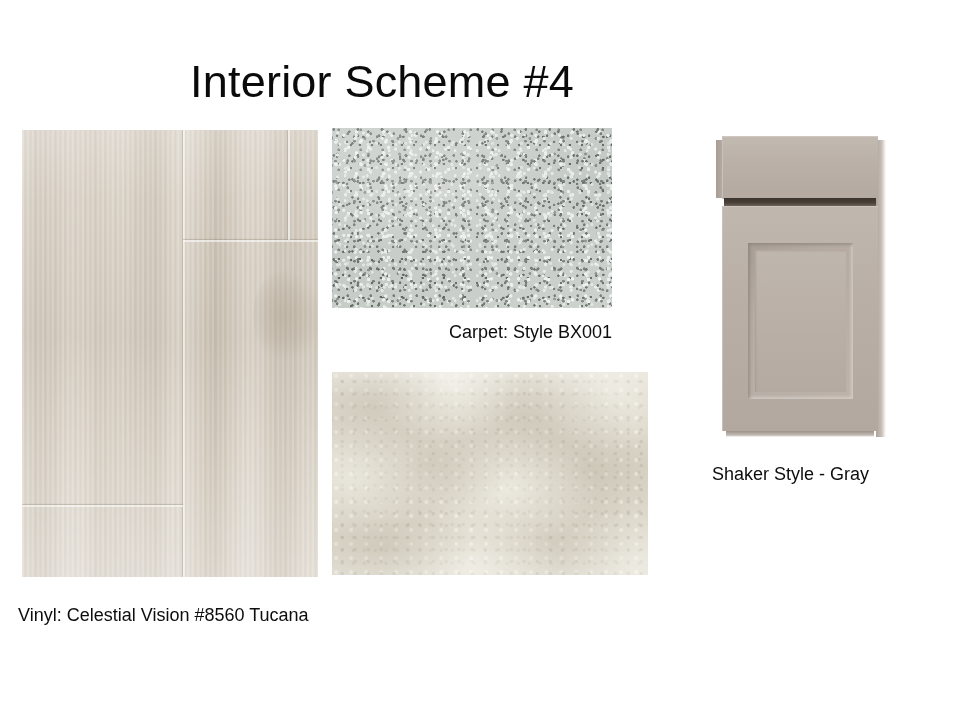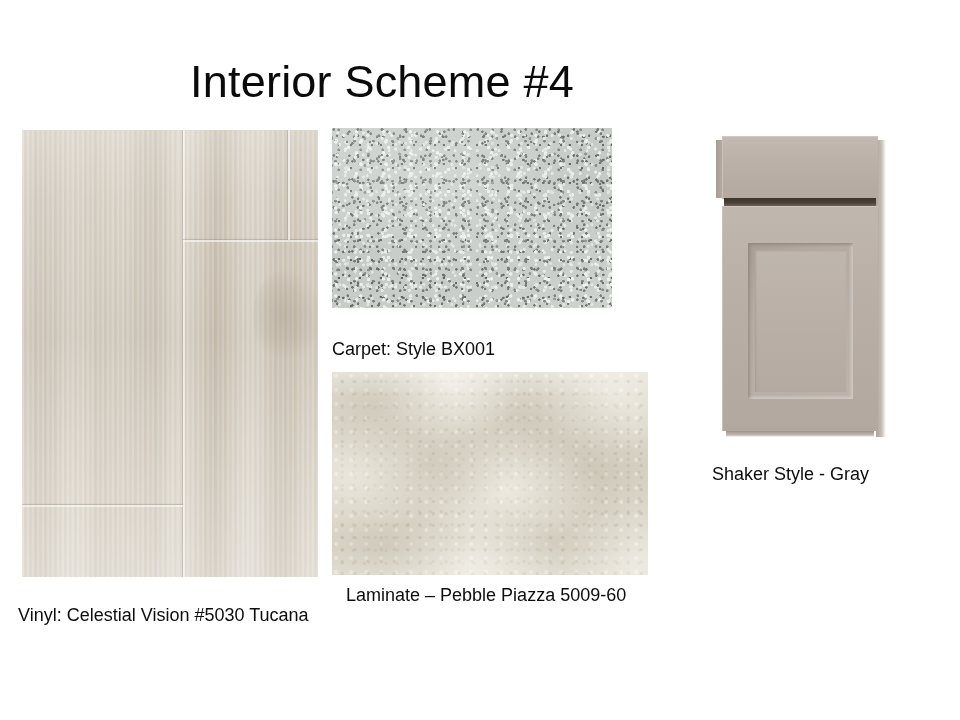--- a/index.html
+++ b/index.html
@@ -324,23 +324,23 @@
     position: absolute;
     font-size: 18px;
     line-height: 24px;
     font-weight: 400;
     color: #0d0d0d;
     white-space: nowrap;
     text-align: right;
   }
   #carpet-caption {
     left: 332px;
-    top: 337px;
+    top: 320px;
     width: 280px;
-    text-align: left;
+    text-align: right;
   }
   #carpet-caption .line2 { display: block; }
   #laminate-caption {
     left: 346px;
     top: 583px;
   }
   #vinyl-caption {
     left: 18px;
     top: 603px;
   }
@@ -387,19 +387,18 @@
         </div>
       </div>
       <div class="cab-bottom-shadow"></div>
     </div>
   </div>
 
   <div class="caption" id="carpet-caption">
     <span>Carpet: Style BX001</span>
   </div>
 
-  <div class="caption" id="laminate-caption">Laminate – Pebble Piazza 5009-60</div>
-
-  <div class="caption" id="vinyl-caption">Vinyl: Celestial Vision #5030 Tucana</div>
+
+  <div class="caption" id="vinyl-caption">Vinyl: Celestial Vision #8560 Tucana</div>
 
   <div class="caption" id="cabinet-caption">Shaker Style - Gray</div>
 
 </div>
 
 </body></html>

